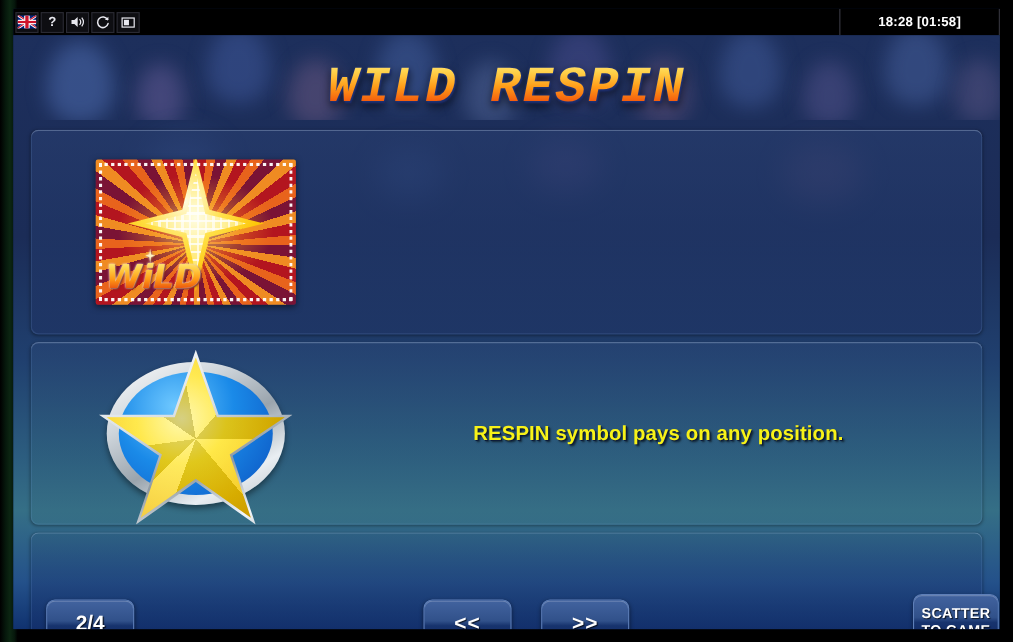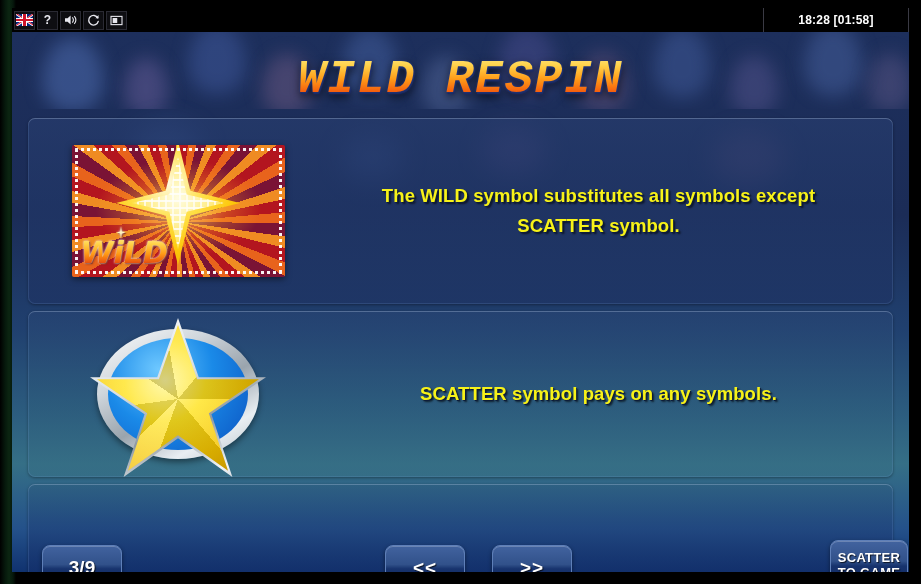--- a/index.html
+++ b/index.html
@@ -134,21 +134,21 @@
   .info-text{
     color:#f7f218;font-size:18.5px;font-weight:bold;
     text-align:center;line-height:1.62;
     text-shadow:1px 1px 0 #0d1c3a, 2px 2px 2px rgba(0,0,0,.65);
     font-family:"Liberation Sans", sans-serif;
     letter-spacing:.1px;
   }
 
   
   #wild-sym{
-    position:relative;width:213px;height:132px;
+    position:relative;width:182px;height:132px;
     border-radius:2px;
     background:
       repeating-conic-gradient(from 0deg at 50% 58%,
         #b3151f 0deg 7deg, #e8631c 7deg 13deg, #7a1335 13deg 20deg, #ef8b22 20deg 26deg);
     box-shadow:0 2px 6px rgba(0,0,0,.5);
     overflow:hidden;
   }
   #wild-sym .glow{
     position:absolute;inset:0;
     background:radial-gradient(ellipse 54% 52% at 50% 48%, rgba(255,228,120,.75) 0%, rgba(255,170,40,.32) 42%, rgba(0,0,0,0) 72%);
@@ -327,48 +327,44 @@
         <div class="panel-row">
           <div class="sym-cell">
             <div id="wild-sym">
               <span class="glow"></span>
               <span class="star4"></span>
               <span class="star4-in"></span>
               <span class="marquee"></span>
               <span id="wild-word">WiLD<i class="sp"></i></span>
             </div>
           </div>
-          <div class="txt-cell">
-            <div class="info-text">The WILD symbol substitutes all symbols except</div>
-            <div class="info-text">SCATTER symbol.</div>
-          </div>
         </div>
       </div>
 
       <div class="panel" id="panel2">
         <div class="panel-row">
           <div class="sym-cell">
             <div id="scatter-sym">
               <span class="disc-out"></span>
               <span class="disc-in"></span>
               <span class="star5-b"></span>
               <span class="star5-f"></span>
               <span class="star5-sh"></span>
             </div>
           </div>
           <div class="txt-cell">
-            <div class="info-text">SCATTER symbol pays on any symbols.</div>
+            <div class="info-text">RESPIN symbol pays on any position.</div>
           </div>
         </div>
       </div>
 
       <div class="panel" id="panel3"></div>
 
       <div class="gbtn" id="btn-page">
-        <span>3/9</span>
+        <span>2/4</span>
       </div>
       <div class="gbtn" id="btn-prev">
         <span>&lt;&lt;</span>
       </div>
       <div class="gbtn" id="btn-next">
         <span>&gt;&gt;</span>
       </div>
       <div class="gbtn" id="btn-return">
         <span>SCATTER</span>
         <span>TO GAME</span>

